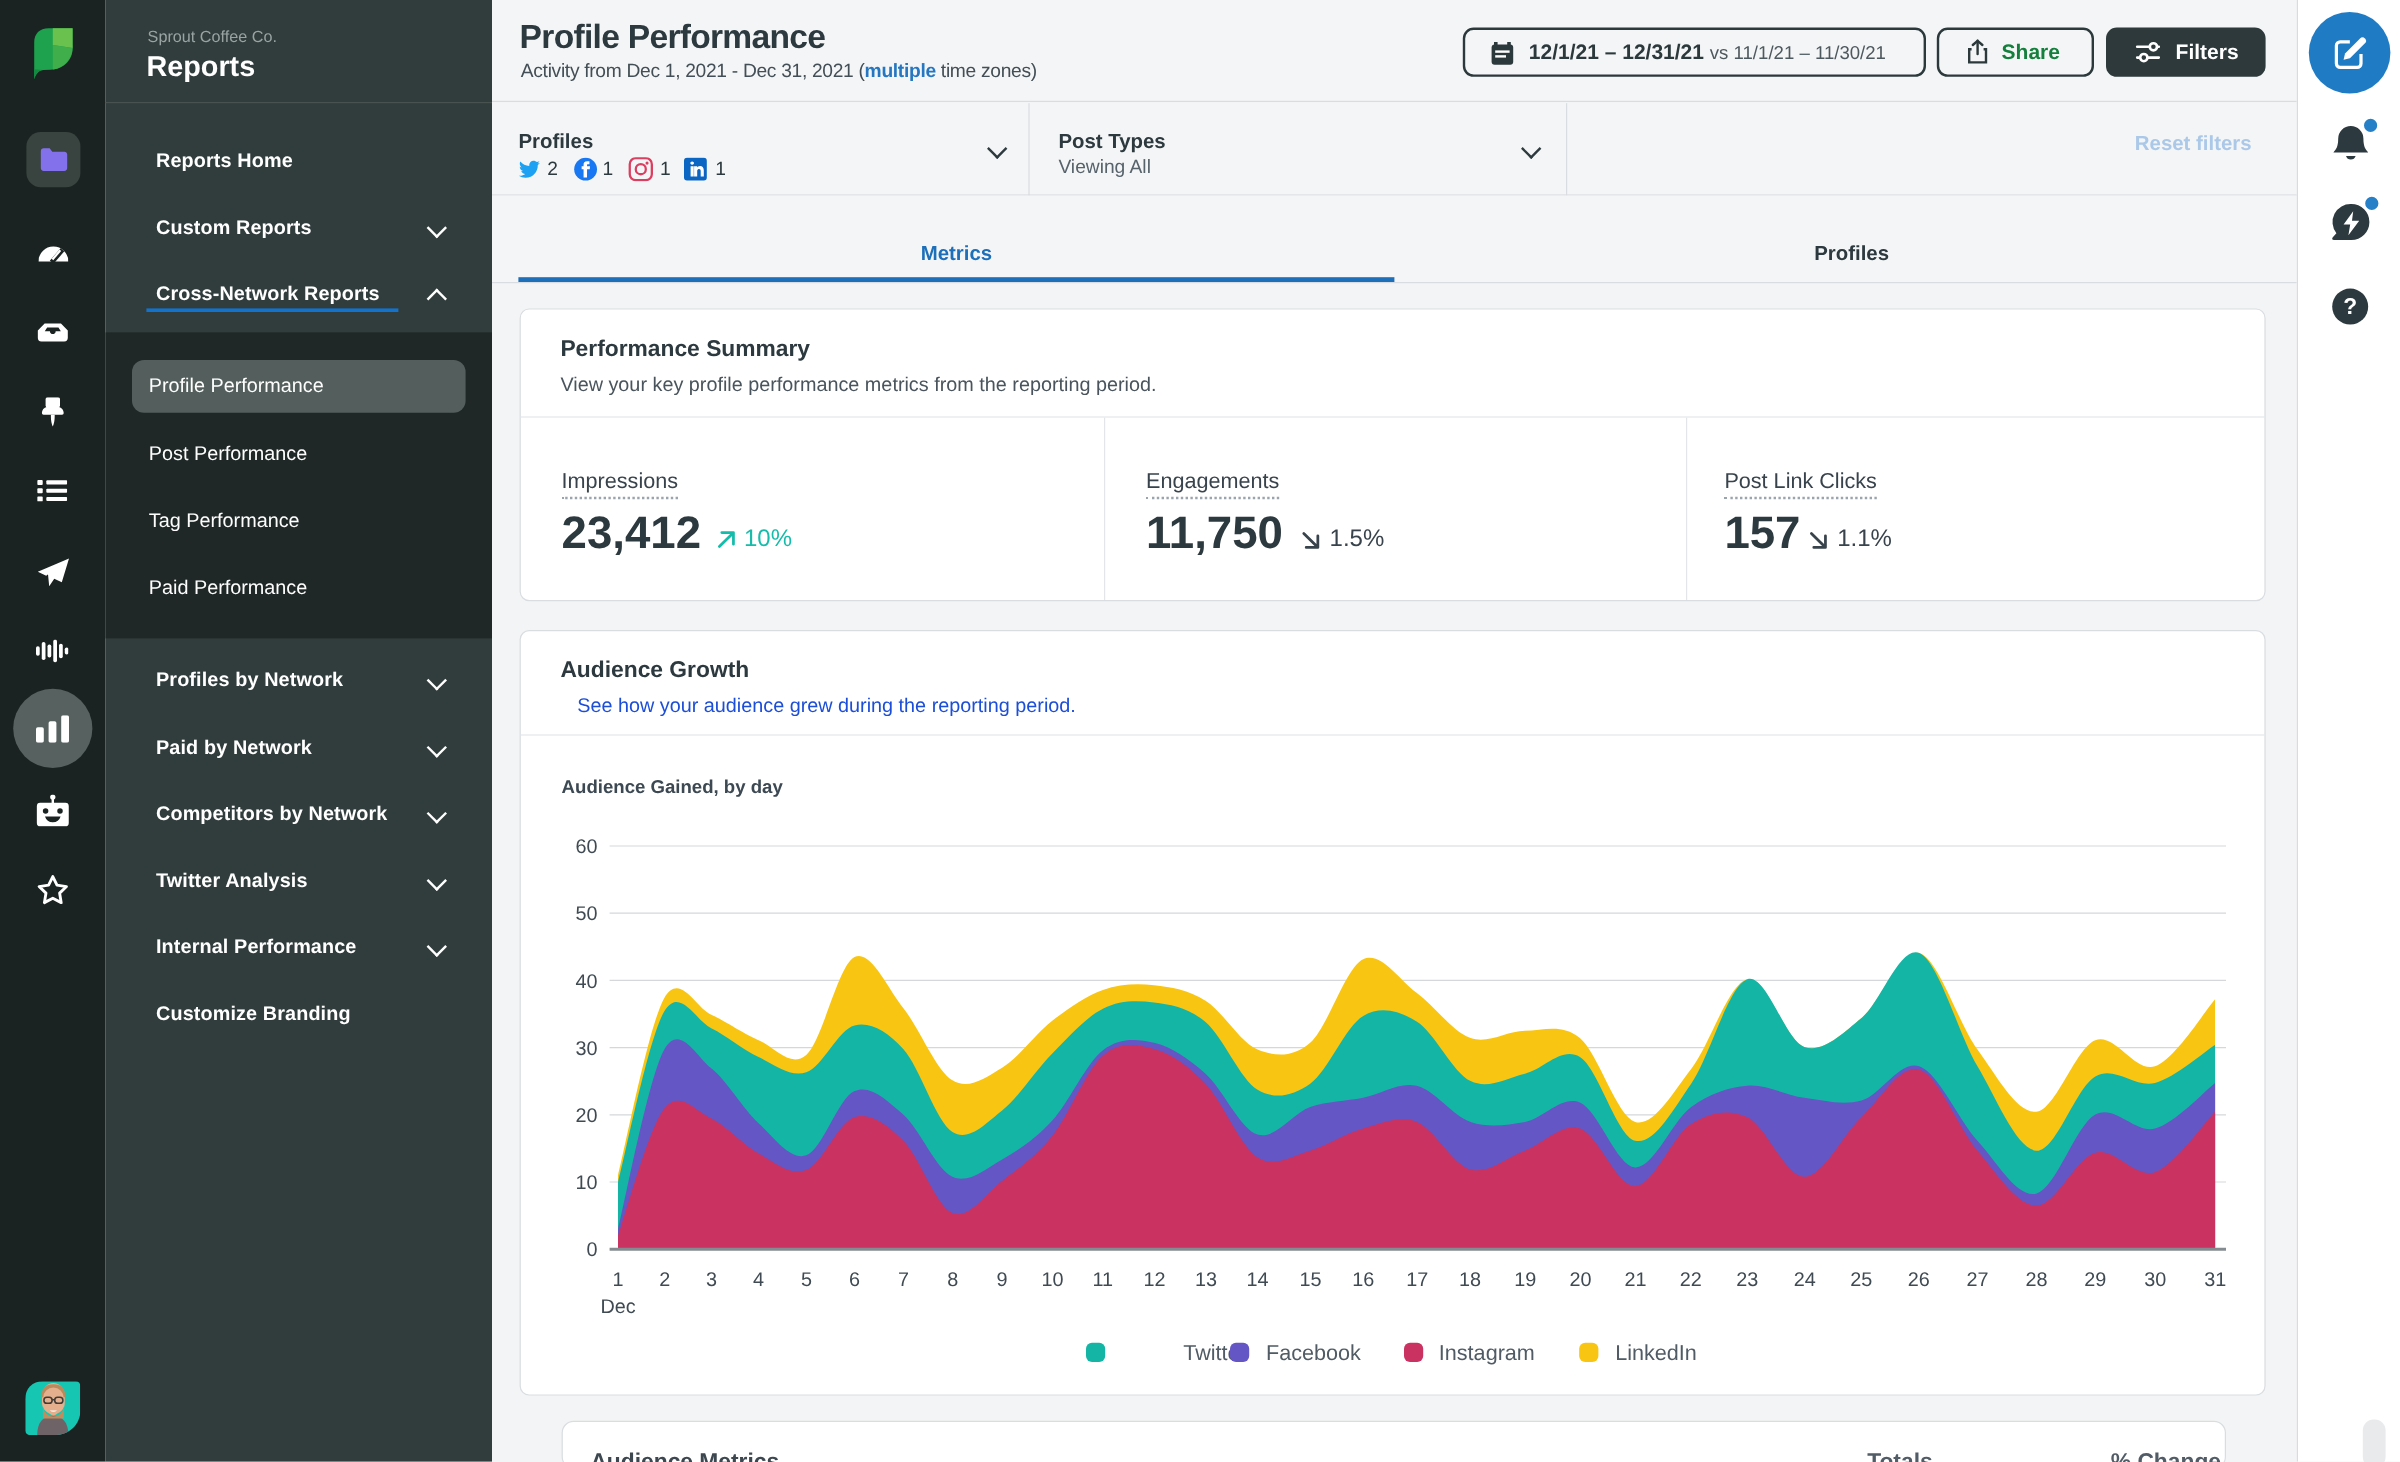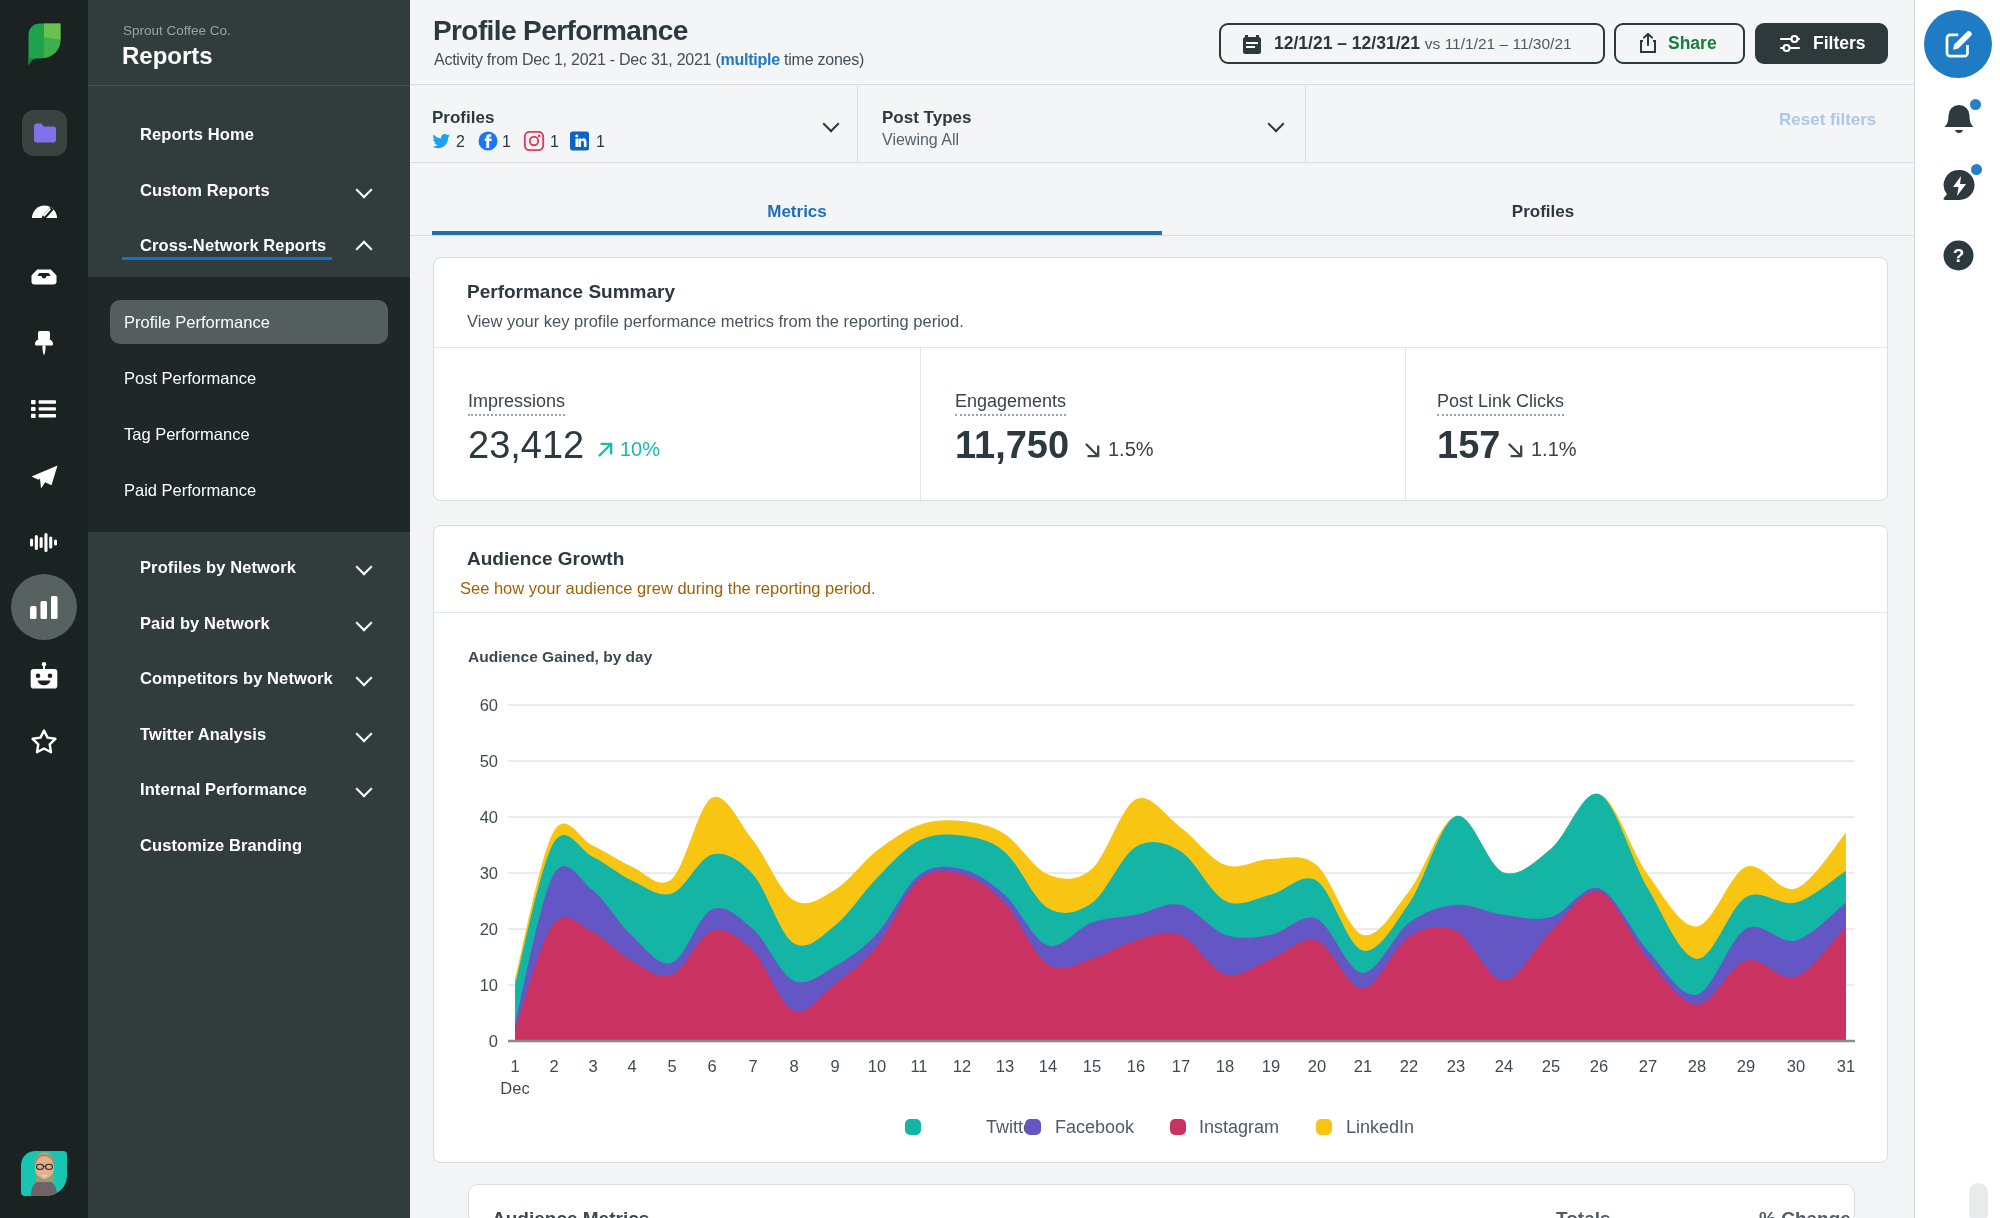--- a/index.html
+++ b/index.html
@@ -5,21 +5,21 @@
 * { margin:0; padding:0; box-sizing:border-box; }
 html,body { width:2000px; height:1218px; overflow:hidden; font-family:"Liberation Sans", sans-serif; background:#f4f5f6; }
 .abs { position:absolute; }
 #rail { left:0; top:0; width:88px; height:1218px; background:#1b2322; }
 #sidebar { left:88px; top:0; width:322px; height:1218px; background:#313d3c; }
 #main { left:410px; top:0; width:1504px; height:1218px; background:#f3f4f5; }
 #rightrail { left:1914px; top:0; width:86px; height:1218px; background:#ffffff; border-left:1px solid #d9dcde; }
 .card { position:absolute; background:#fff; border:1px solid #d9dde0; border-radius:8px; }
 .chev { display:inline-block; width:12px; height:12px; border-right:2.6px solid #fff; border-bottom:2.6px solid #fff; transform:rotate(45deg); }
 .chevup { transform:rotate(-135deg); }
-.mitem { position:absolute; left:52px; width:287px; color:#fff; font-size:16.5px; font-weight:bold; letter-spacing:0.1px; }
+.mitem { position:absolute; left:42px; width:287px; color:#fff; font-size:16.5px; font-weight:bold; letter-spacing:0.1px; }
 .sitem { position:absolute; left:36px; color:#fdfdfd; font-size:16.5px; font-weight:normal; }
 .dotted { border-bottom:2.5px dotted #9aa4ac; padding-bottom:3px; }
 </style>
 </head>
 <body>
 <div id="rail" class="abs">
 
   <svg class="abs" style="left:28px; top:23px;" width="33" height="43" viewBox="0 0 33 43">
     <path d="M0.5 43 L0.5 12.5 C0.5 5 5 0.5 12.5 0.5 L32.5 0.5 L32.5 17.5 C32.5 27.5 24.5 34.8 14 35.2 L8 35.4 C4.5 35.7 1.8 38.5 0.5 43 Z" fill="#1fa24d"></path>
     <path d="M16 0.5 L32.5 0.5 L32.5 17 L16 14.5 Z" fill="#6ac14e"></path>
@@ -212,41 +212,41 @@
   <div class="abs" style="left:752px; top:202px; width:762px; text-align:center; font-size:17px; font-weight:bold; color:#2c393f;">Profiles</div>
   <div class="abs" style="left:22px; top:231px; width:730px; height:4px; background:#1d6fba;"></div>
 
   <div class="card" style="left:23px; top:257px; width:1455px; height:244px;"></div>
   <div class="abs" style="left:57px; top:281px; font-size:19px; font-weight:bold; color:#2c393f;">Performance Summary</div>
   <div class="abs" style="left:57px; top:312px; font-size:16.5px; color:#49545c;">View your key profile performance metrics from the reporting period.</div>
   <div class="abs" style="left:24px; top:347px; width:1453px; height:1px; background:#e3e6e8;"></div>
   <div class="abs" style="left:510px; top:348px; width:1px; height:152px; background:#e3e6e8;"></div>
   <div class="abs" style="left:995px; top:348px; width:1px; height:152px; background:#e3e6e8;"></div>
   <div class="abs" style="left:58px; top:391px;"><span class="dotted" style="font-size:18px; color:#38434c;">Impressions</span></div>
-  <div class="abs" style="left:58px; top:424px; font-size:38px; font-weight:normal; color:#2c393f;">23,412</div>
+  <div class="abs" style="left:58px; top:424px; font-size:38px; font-weight:bold; color:#2c393f;">23,412</div>
   <svg class="abs" style="left:187px; top:441px;" width="17" height="17" viewBox="0 0 17 17">
       <path d="M2.5 14.5L13.5 3.5M4.5 2.8h9.7v9.7" stroke="#15bcab" stroke-width="2.3" fill="none" stroke-linecap="round" stroke-linejoin="round"></path>
     </svg>
   <div class="abs" style="left:210px; top:438px; font-size:20px; color:#15bcab;">10%</div>
   <div class="abs" style="left:545px; top:391px;"><span class="dotted" style="font-size:18px; color:#38434c;">Engagements</span></div>
   <div class="abs" style="left:545px; top:424px; font-size:38px; font-weight:bold; color:#2c393f;">11,750</div>
   <svg class="abs" style="left:674px; top:442px;" width="17" height="17" viewBox="0 0 17 17">
       <path d="M2.5 2.5l11 11M14.2 4.5v9.7H4.5" stroke="#38434c" stroke-width="2.3" fill="none" stroke-linecap="round" stroke-linejoin="round"></path>
     </svg>
   <div class="abs" style="left:698px; top:438px; font-size:20px; color:#38434c;">1.5%</div>
   <div class="abs" style="left:1027px; top:391px;"><span class="dotted" style="font-size:18px; color:#38434c;">Post Link Clicks</span></div>
   <div class="abs" style="left:1027px; top:424px; font-size:38px; font-weight:bold; color:#2c393f;">157</div>
   <svg class="abs" style="left:1097px; top:442px;" width="17" height="17" viewBox="0 0 17 17">
       <path d="M2.5 2.5l11 11M14.2 4.5v9.7H4.5" stroke="#38434c" stroke-width="2.3" fill="none" stroke-linecap="round" stroke-linejoin="round"></path>
     </svg>
   <div class="abs" style="left:1121px; top:438px; font-size:20px; color:#38434c;">1.1%</div>
 
   <div class="card" style="left:23px; top:525px; width:1455px; height:638px;"></div>
   <div class="abs" style="left:57px; top:548px; font-size:19px; font-weight:bold; color:#2c393f;">Audience Growth</div>
-  <div class="abs" style="left:50px; top:579px; font-size:16.5px; color:#a16207;">See how your audience grew during the reporting period.</div>
+  <div class="abs" style="left:71px; top:579px; font-size:16.5px; color:#1d4ed8;">See how your audience grew during the reporting period.</div>
   <div class="abs" style="left:24px; top:612px; width:1453px; height:1px; background:#e3e6e8;"></div>
   <div class="abs" style="left:58px; top:648px; font-size:15.5px; color:#3c4852;font-weight:bold;">Audience Gained, by day</div>
   <div id="chartbox" class="abs" style="left:20px; top:630px; width:1470px; height:480px;"><svg width="1470" height="480" viewBox="0 0 1470 480" font-family="Liberation Sans, sans-serif">
 <line x1="78" y1="75" x2="1425" y2="75" stroke="#d5d8da" stroke-width="1"></line>
         <line x1="78" y1="131" x2="1425" y2="131" stroke="#d5d8da" stroke-width="1"></line>
         <line x1="78" y1="187" x2="1425" y2="187" stroke="#d5d8da" stroke-width="1"></line>
         <line x1="78" y1="243" x2="1425" y2="243" stroke="#d5d8da" stroke-width="1"></line>
         <line x1="78" y1="299" x2="1425" y2="299" stroke="#d5d8da" stroke-width="1"></line>
         <line x1="78" y1="355" x2="1425" y2="355" stroke="#d5d8da" stroke-width="1"></line>
 <path d="M85.0,349.6C91.4,324.9,110.7,224.0,123.6,201.6C136.6,179.3,149.6,209.7,162.7,215.6C175.7,221.5,188.9,231.2,202.1,236.8C215.3,242.4,228.5,260.6,241.9,249.1C255.2,237.6,268.6,174.1,282.1,167.6C295.6,161.1,309.1,192.9,322.7,210.0C336.3,227.1,350.0,262.0,363.7,270.3C377.4,278.6,391.2,268.0,405.1,259.7C419.0,251.4,432.9,231.4,446.9,220.6C460.9,209.8,475.0,199.9,489.1,194.9C503.2,190.0,517.4,189.5,531.7,191.0C545.9,192.5,560.3,194.9,574.6,203.9C589.0,212.8,603.5,238.8,618.0,244.6C632.5,250.5,647.1,251.6,661.8,239.0C676.4,226.5,691.2,176.2,706.0,169.3C720.7,162.3,735.6,186.2,750.5,197.2C765.4,208.2,780.4,229.8,795.5,235.1C810.5,240.4,825.6,229.0,840.8,229.0C856.0,229.0,871.3,222.5,886.6,235.1C901.9,247.8,917.3,300.6,932.7,304.9C948.2,309.2,963.7,280.6,979.3,260.8C994.8,241.0,1010.5,189.1,1026.2,186.0C1041.9,182.9,1057.7,237.0,1073.5,242.4C1089.4,247.8,1105.3,231.4,1121.3,218.4C1137.2,205.4,1153.3,159.9,1169.4,164.2C1185.5,168.6,1201.7,222.6,1217.9,244.6C1234.1,266.7,1250.4,297.9,1266.8,296.5C1283.2,295.2,1299.6,243.1,1316.1,236.8C1332.6,230.5,1349.2,264.3,1365.8,258.6C1382.5,252.9,1407.6,212.1,1415.9,202.8L1415.9,411.0L85.0,411.0Z" fill="#f9c513"></path>

